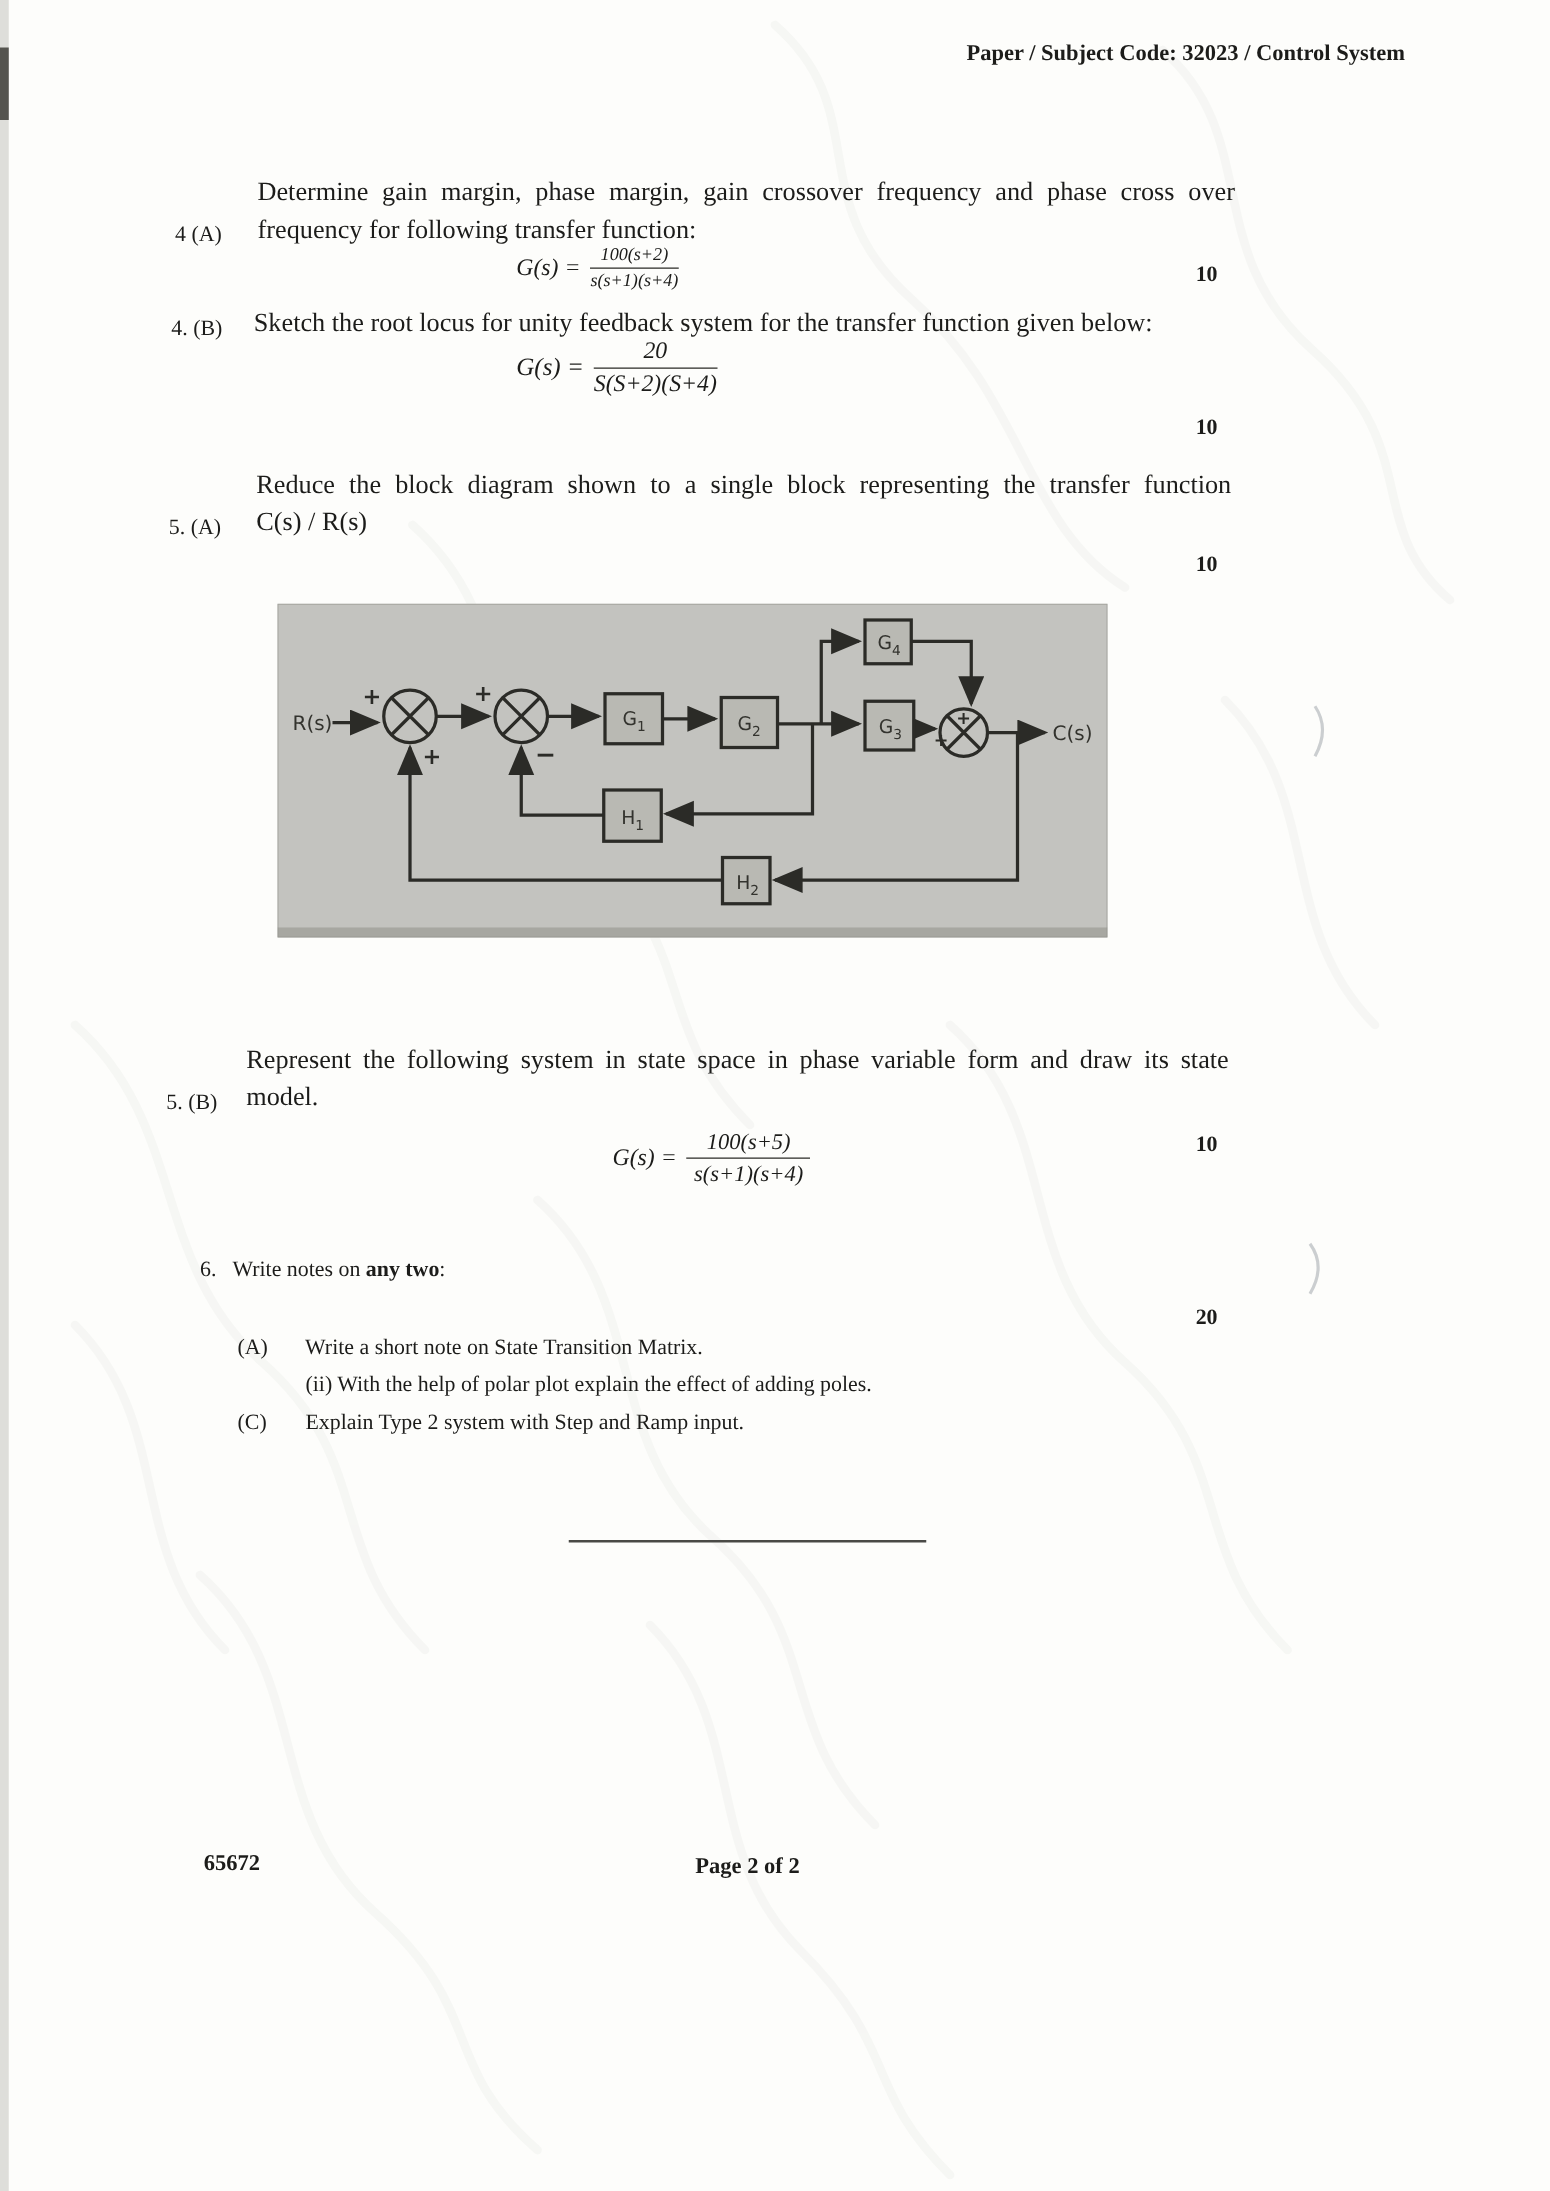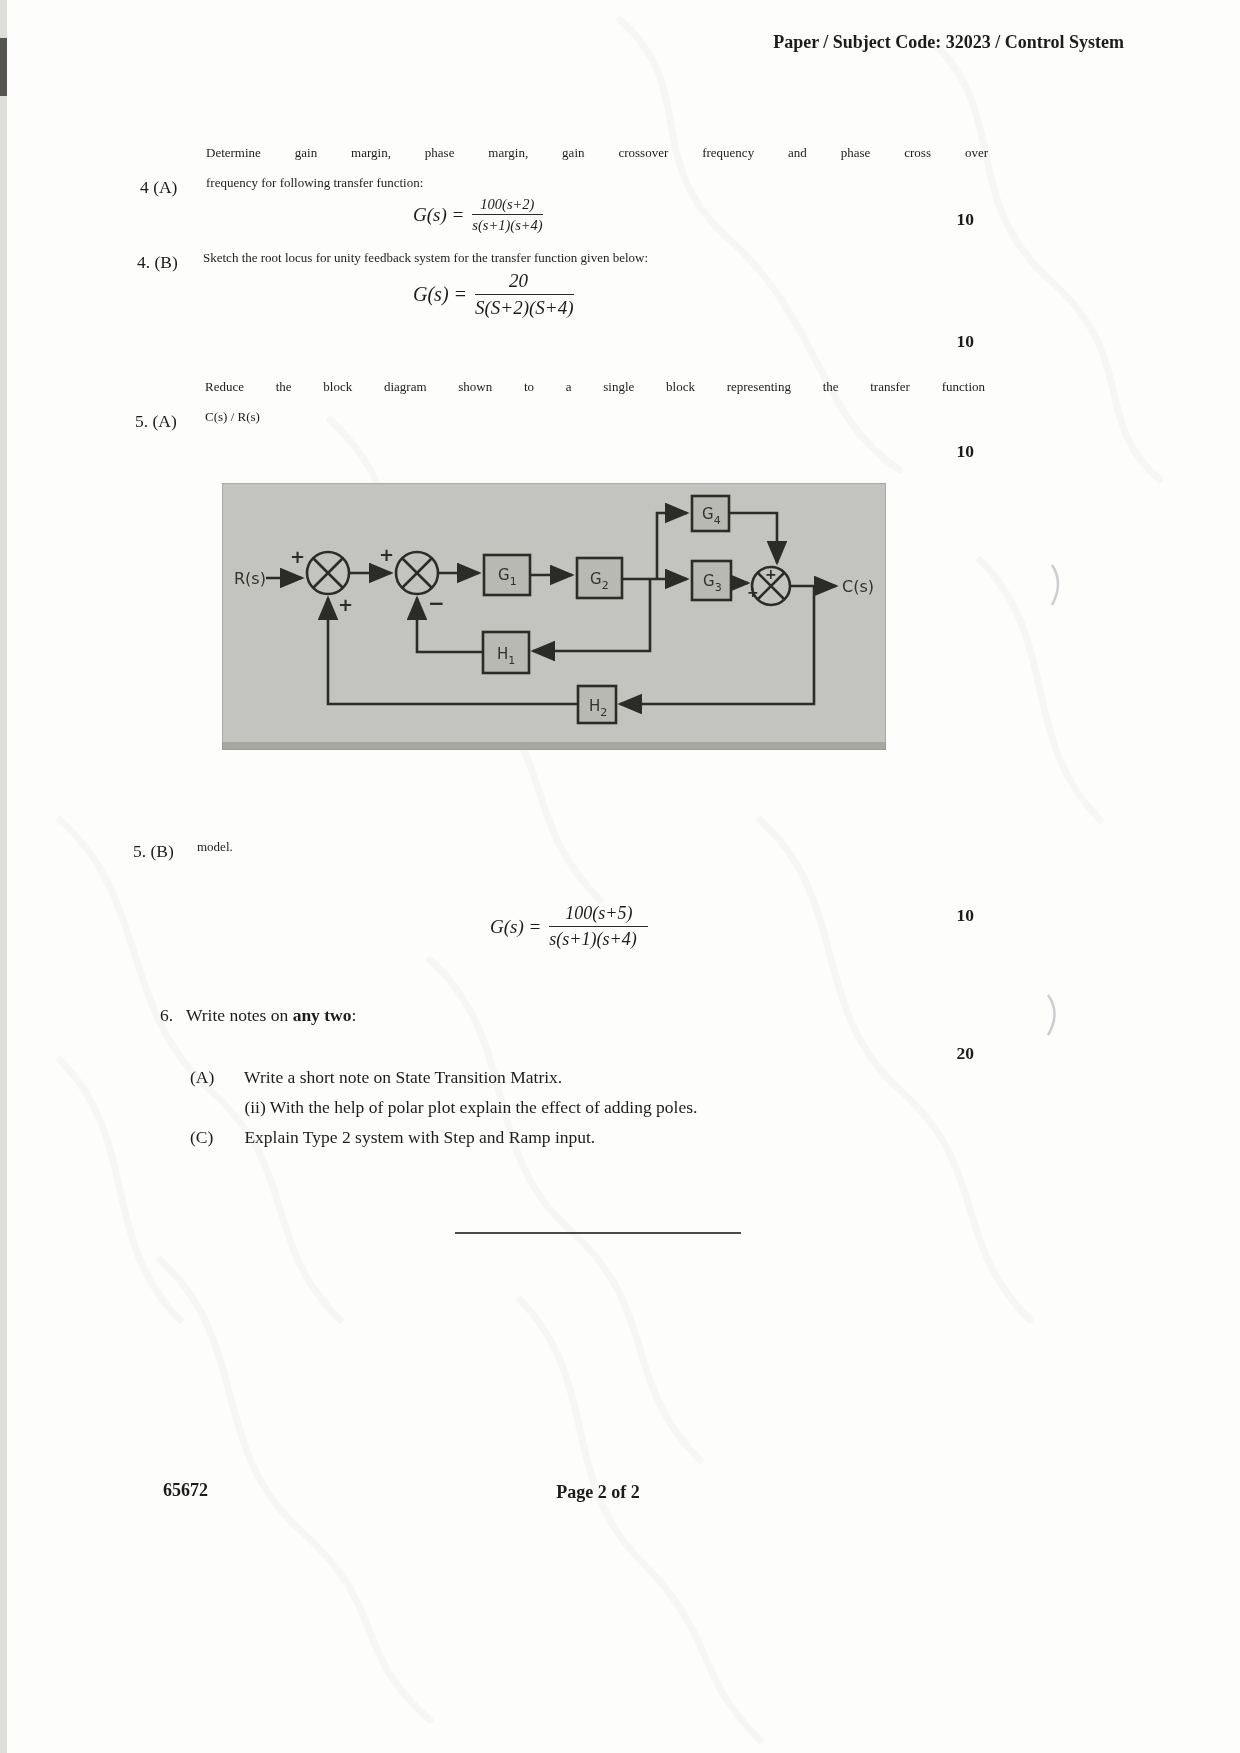--- a/index.html
+++ b/index.html
@@ -10,24 +10,24 @@
     color:#1c1c1a;
   }
   .abs{position:absolute;}
   .serif{font-family:"Liberation Serif",serif;}
   .txt{font-size:17.5px;line-height:30px;}
   .bold{font-weight:bold;}
   .jline{text-align:justify;text-align-last:justify;}
   .marks{position:absolute;width:44px;text-align:right;font-weight:bold;font-size:17.5px;margin-top:41px;}
   .qrow{display:flex;align-items:flex-end;}
   .qnum{flex:0 0 66px;font-size:17.5px;}
-  .qbody{width:782px;font-size:13px;}
+  .qbody{width:782px;font-size:21px;}
   
   .formula{display:flex;align-items:center;gap:8px;font-style:italic;}
-  .frac{display:inline-block;vertical-align:middle;}
+  .frac{display:inline-block;text-align:center;vertical-align:middle;}
   .frac .num{display:block;padding:0 8px 1px 8px;border-bottom:1.7px solid #2a2a26;}
   .frac .den{display:block;padding-top:2px;}
   .f-small .lhs{font-size:19px;}
   .f-small .num,.f-small .den{font-size:14.5px;}
   .f-big .lhs{font-size:20px;}
   .f-big .num,.f-big .den{font-size:19px;}
   .f-mid .lhs{font-size:19px;}
   .f-mid .num,.f-mid .den{font-size:18px;}
   .hrule{position:absolute;height:2px;background:#4a4a46;}
   
@@ -174,20 +174,21 @@
     <text x="206" y="127" font-size="20">−</text>
     <text x="525" y="114" font-size="14">+</text>
     <text x="543" y="96" font-size="14">+</text>
   </g>
 </svg>
 </div>
 
 <div class="abs qrow" style="left:133px;top:832px;width:860px;">
   <div class="qnum" style="flex-basis:64px;">5. (B)</div>
   <div class="qbody txt" style="width:786px;">
+    <div class="jline">Represent the following system in state space in phase variable form and draw its state</div>
     <div>model.</div>
   </div>
 </div>
 <span class="marks" style="left:930px;top:864px;">10</span>
 
 <div class="abs formula f-mid" style="left:490px;top:903px;">
   <span class="lhs">G(s) =</span>
   <span class="frac">
     <span class="num" style="padding:0 16px 2px 16px;">100(s+5)</span>
     <span class="den">s(s+1)(s+4)</span>

